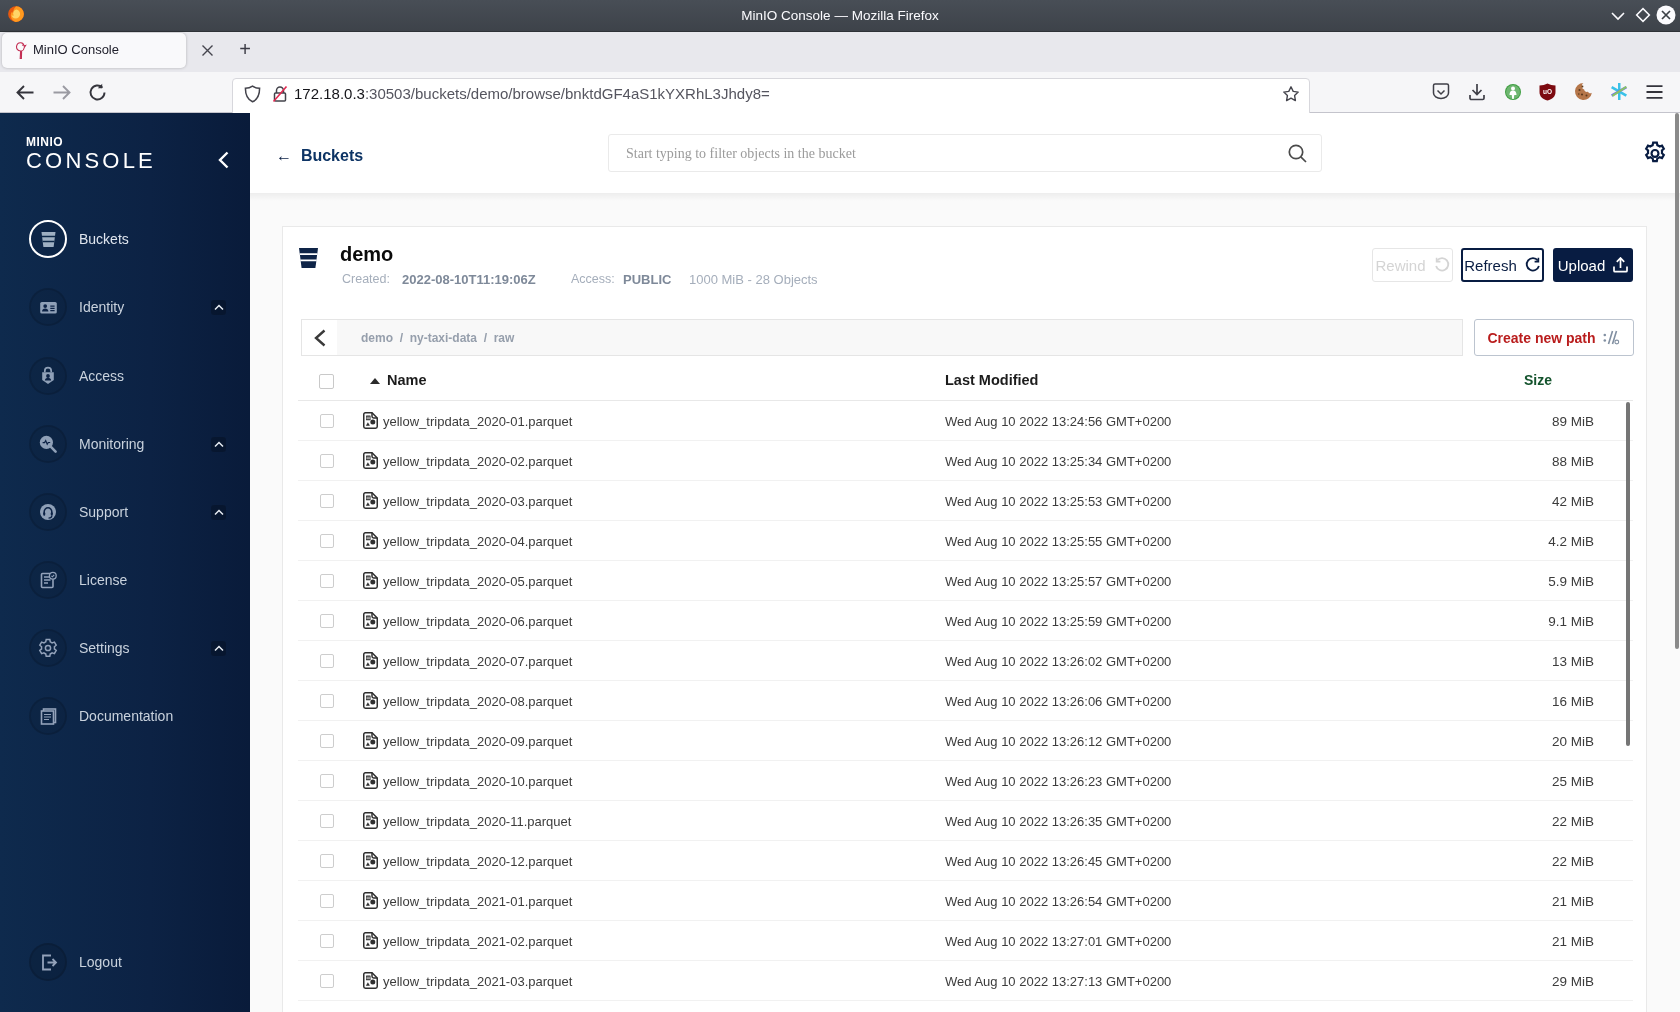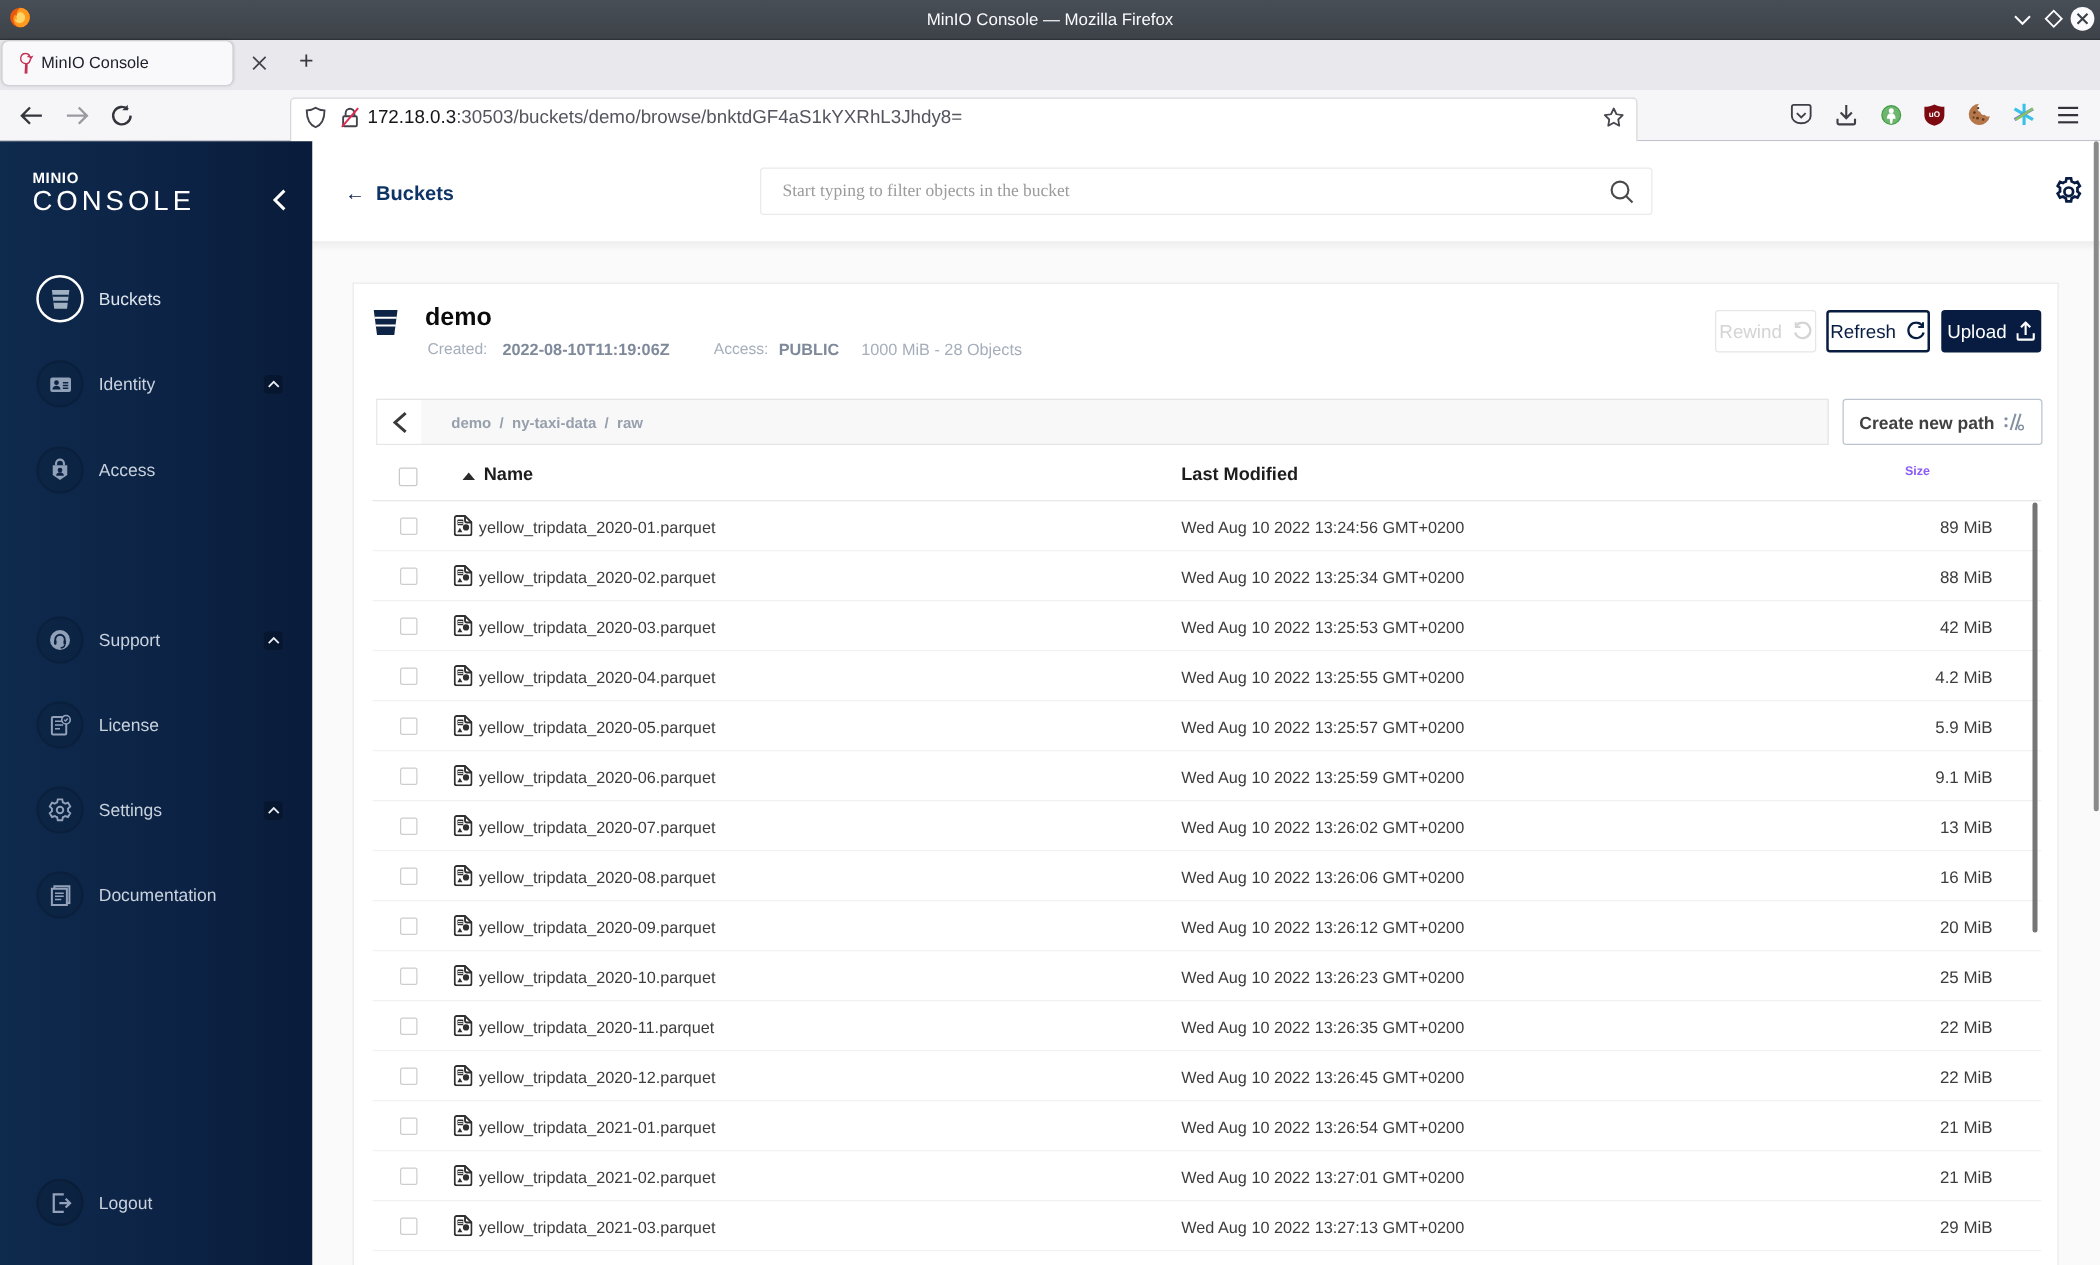--- a/index.html
+++ b/index.html
@@ -63,31 +63,31 @@
 #btn-refresh { left:1178px; width:83px; border:2px solid #081C42; color:#081C42; background:#fff; }
 #btn-upload { left:1270px; width:80px; background:#081C42; color:#fff; }
 
 
 #crumbbar { position:absolute; left:18px; top:92px; width:1162px; height:37px;
   border:1px solid #e5e5e5; background:#f8f8f8; }
 #crumbback { position:absolute; left:0; top:0; width:35px; height:35px; background:#fff;
   display:flex; align-items:center; justify-content:center; }
 #crumbtext { position:absolute; left:59px; top:11px; font-size:12px; font-weight:bold; color:#969fac; }
 #newpath { position:absolute; left:1191px; top:92px; width:160px; height:37px; border:1px solid #bcc4cf;
-  border-radius:3px; background:#fff; color:#404040; font-size:14px; font-weight:bold;
+  border-radius:3px; background:#fff; color:#b91c1c; font-size:14px; font-weight:bold;
   display:flex; align-items:center; justify-content:center; gap:7px; }
 
 
 #thead { position:absolute; left:15px; top:132px; width:1335px; height:42px; border-bottom:1px solid #e8e8e8;text-decoration:underline; }
 .hcheck { position:absolute; left:21px; top:15px; width:15px; height:15px; border:1px solid #c9c9c9;
   border-radius:2px; background:#fff; }
 #thead .name { position:absolute; left:89px; top:13px; font-size:14.5px; font-weight:bold; color:#1c1c1c; }
 #thead .tri { position:absolute; left:72px; top:19px; width:0; height:0; border-left:5px solid transparent; border-right:5px solid transparent; border-bottom:6px solid #2b2b2b; }
 #thead .lastmod { position:absolute; left:647px; top:13px; font-size:14.5px; font-weight:bold; color:#1c1c1c; }
-#thead .size { position:absolute; left:1226px; top:13px; font-size:10px; font-weight:bold; color:#8b5cf6; }
+#thead .size { position:absolute; left:1226px; top:13px; font-size:14px; font-weight:bold; color:#14532d; }
 .row { position:absolute; left:15px; width:1335px; height:40px; border-bottom:1px solid #f1f1f1; }
 .row .rcheck { position:absolute; left:22px; top:13px; width:14px; height:14px; border:1px solid #cdcdcd;
   border-radius:2px; background:#fff; }
 .row .ficon { position:absolute; left:65px; top:11px; }
 .row .fname { position:absolute; left:85px; top:13px; font-size:13px; color:#3c3c3c; }
 .row .fdate { position:absolute; left:647px; top:13px; font-size:13px; color:#3c3c3c; }
 .row .fsize { position:absolute; left:1196px; top:13px; width:100px; text-align:right; font-size:13.5px; color:#3c3c3c; }
 
 #tscroll { position:absolute; left:1626px; top:402px; width:4px; height:344px; background:#757575; border-radius:2px; }
 #wscroll { position:absolute; left:1675px; top:113px; width:4px; height:536px; background:#8a8a8a; border-radius:2px; }
@@ -231,20 +231,35 @@
       <svg width="18" height="20" viewBox="0 0 18 20">
           <path d="M3.2 6.2 h11.6 V14 l-5.8 4 -5.8-4 z" fill="#8fa0b7"></path>
           <path d="M5.8 6.2 V4.9 a3.2 3.2 0 0 1 6.4 0 v1.3" fill="none" stroke="#8fa0b7" stroke-width="1.7"></path>
           <circle cx="9" cy="10" r="1.9" fill="#0c2245"></circle>
           <path d="M5.9 14.6 c0-1.8 1.4-2.8 3.1-2.8 s3.1 1 3.1 2.8 z" fill="#0c2245"></path>
         </svg>
     </div>
     <div class="mlabel">Access</div>
   </div>
 
+  <div class="mitem" style="top:312px">
+    <div class="mcirc">
+      <svg width="20" height="20" viewBox="0 0 20 20">
+          <circle cx="8.4" cy="8.4" r="6.6" fill="#8fa0b7"></circle>
+          <path d="M4.6 8.6 h2 l1.1-2 1.5 3.6 1.1-1.7 h1.9" stroke="#0c2245" stroke-width="1.2" fill="none"></path>
+          <path d="M13.2 13.2 L17.6 17.6" stroke="#8fa0b7" stroke-width="2.6" stroke-linecap="round"></path>
+        </svg>
+    </div>
+    <div class="mlabel">Monitoring</div>
+    <div class="mchev">
+        <svg width="10" height="7" viewBox="0 0 10 7">
+          <path d="M1 5.5 L5 1.5 L9 5.5" stroke="#e8ecf2" stroke-width="1.5" fill="none"></path>
+        </svg>
+      </div>
+  </div>
 
   <div class="mitem" style="top:380px">
     <div class="mcirc">
       <svg width="20" height="20" viewBox="0 0 20 20">
           <circle cx="10" cy="10" r="8" fill="#8fa0b7"></circle>
           <path d="M6.2 11.8 v-2.2 a3.8 3.8 0 0 1 7.6 0 v2.2" stroke="#0c2245" stroke-width="1.5" fill="none"></path>
           <rect x="5.2" y="10.2" width="2" height="3.6" rx="1" fill="#0c2245"></rect>
           <rect x="12.8" y="10.2" width="2" height="3.6" rx="1" fill="#0c2245"></rect>
           <path d="M13.8 13.8 c0 1.5-1.7 2.4-3.3 2.4" stroke="#0c2245" stroke-width="1.3" fill="none"></path>
         </svg>

